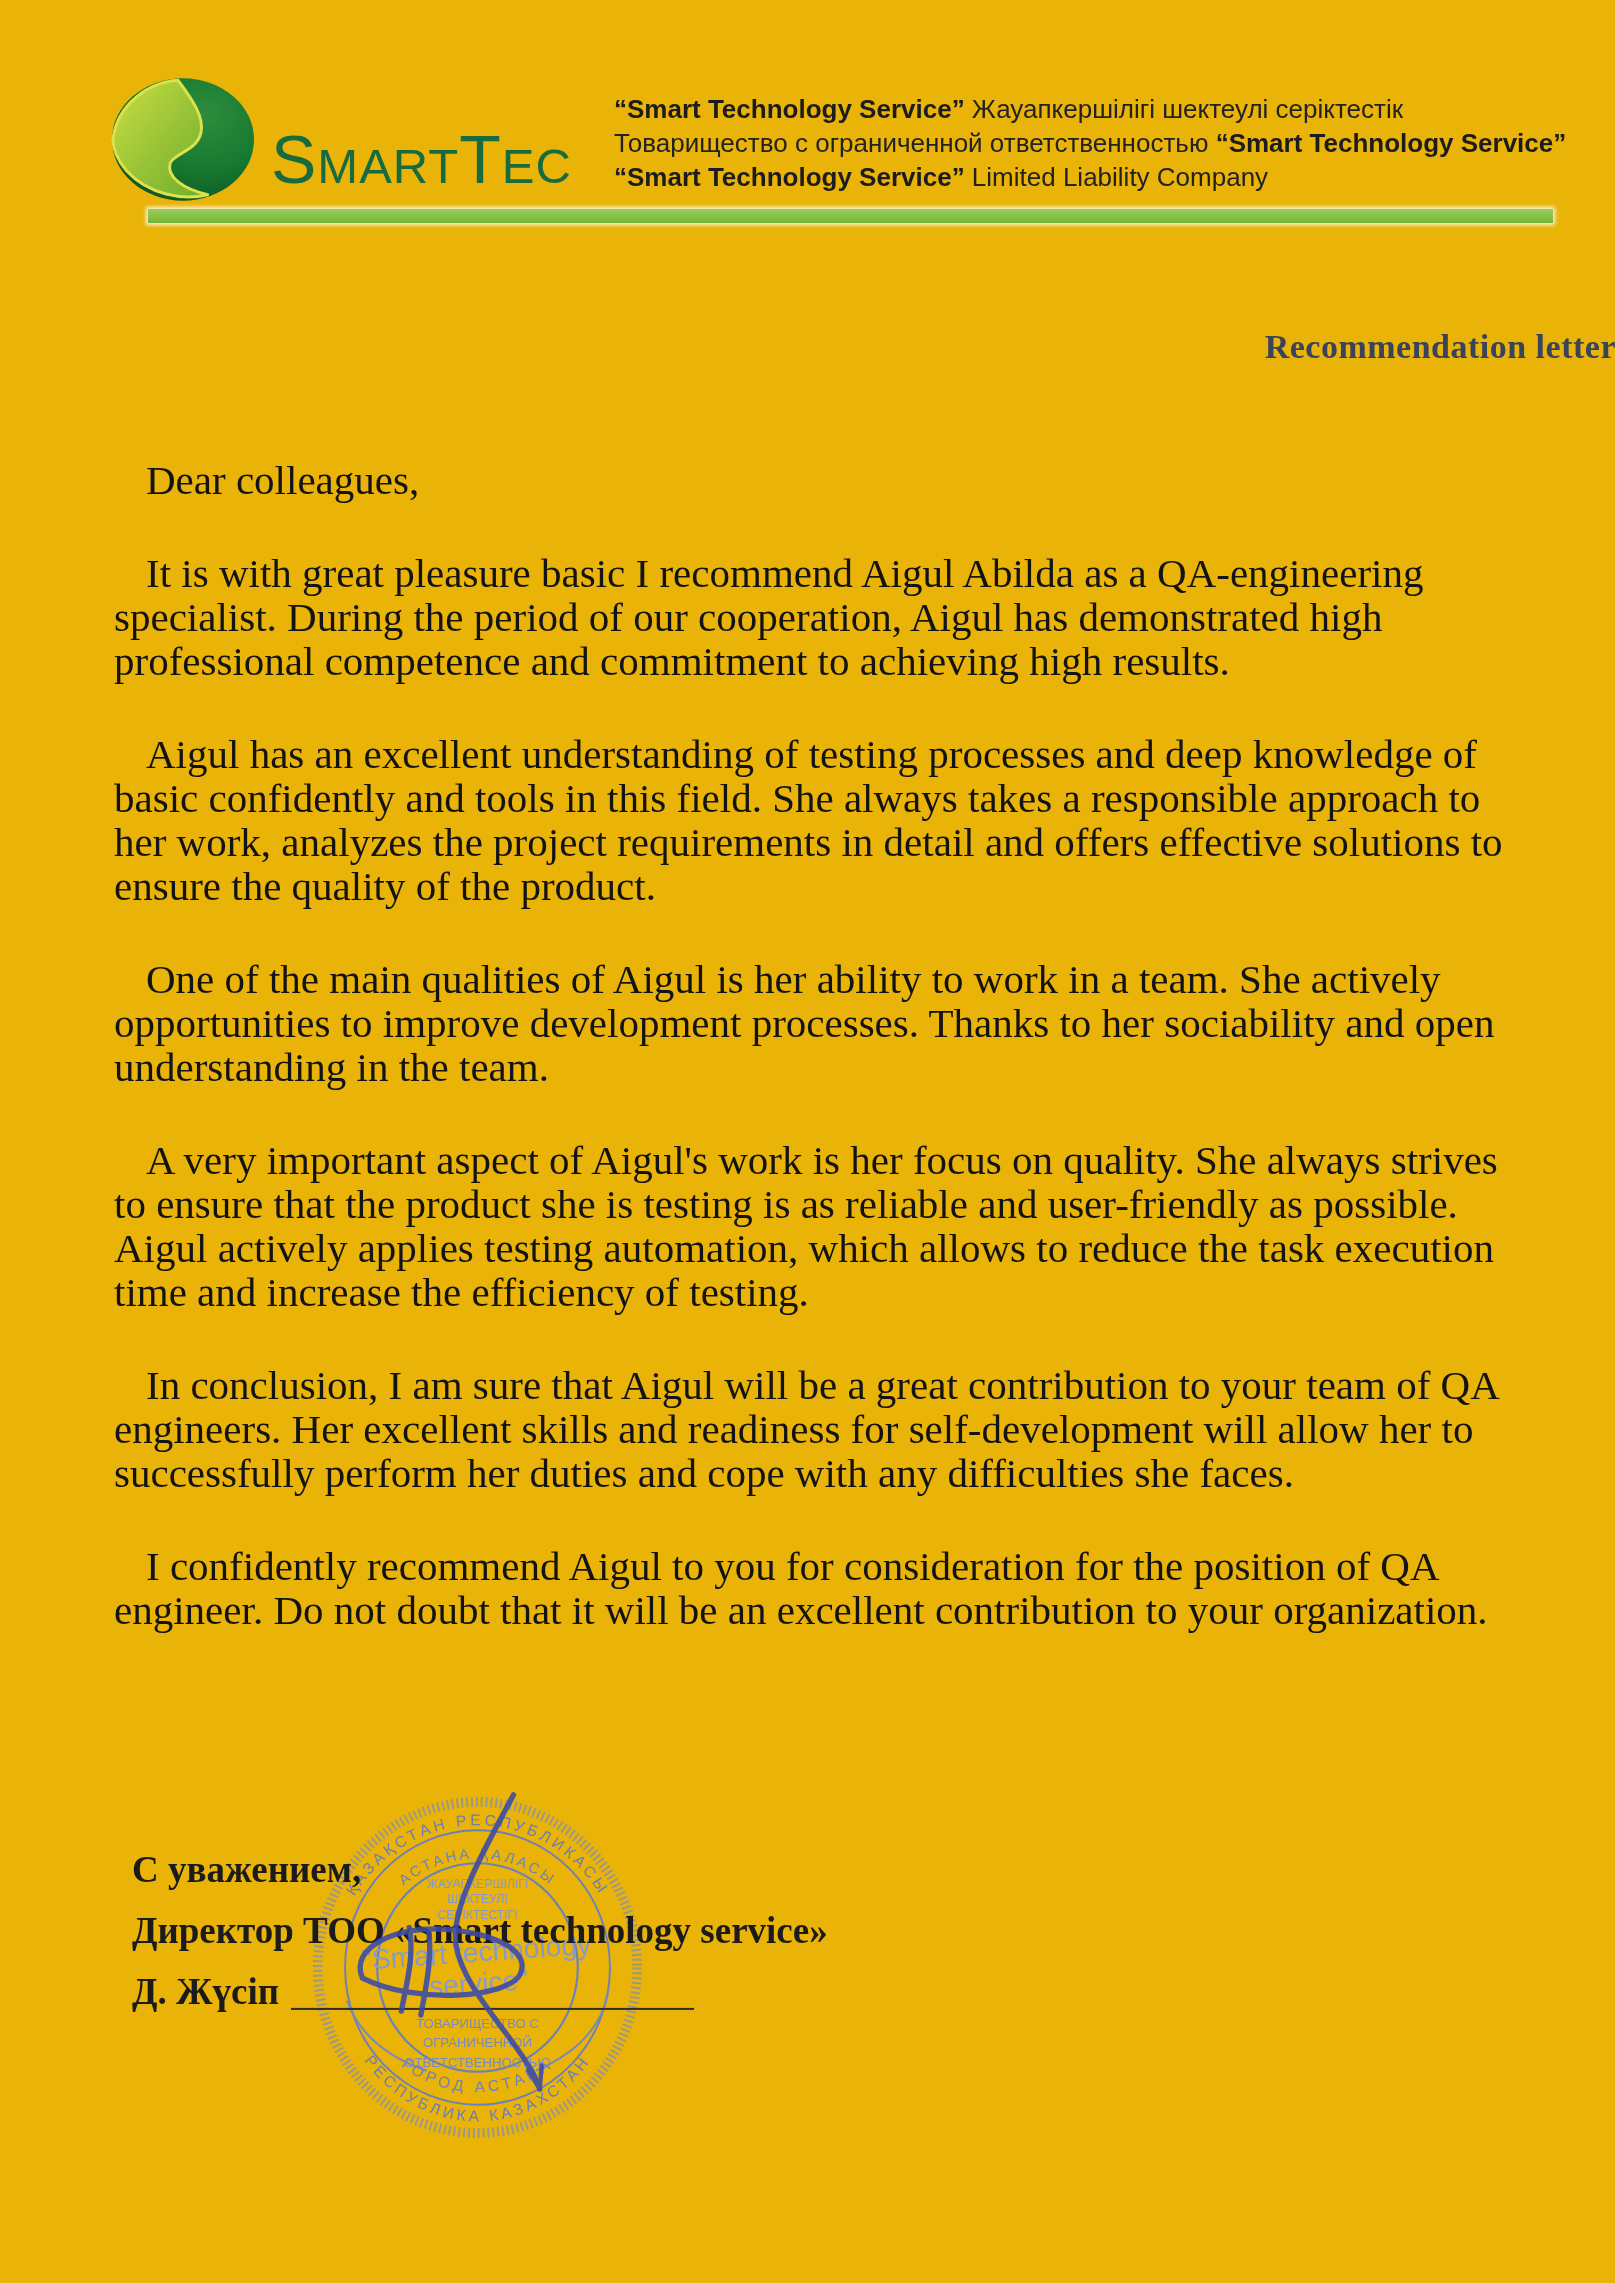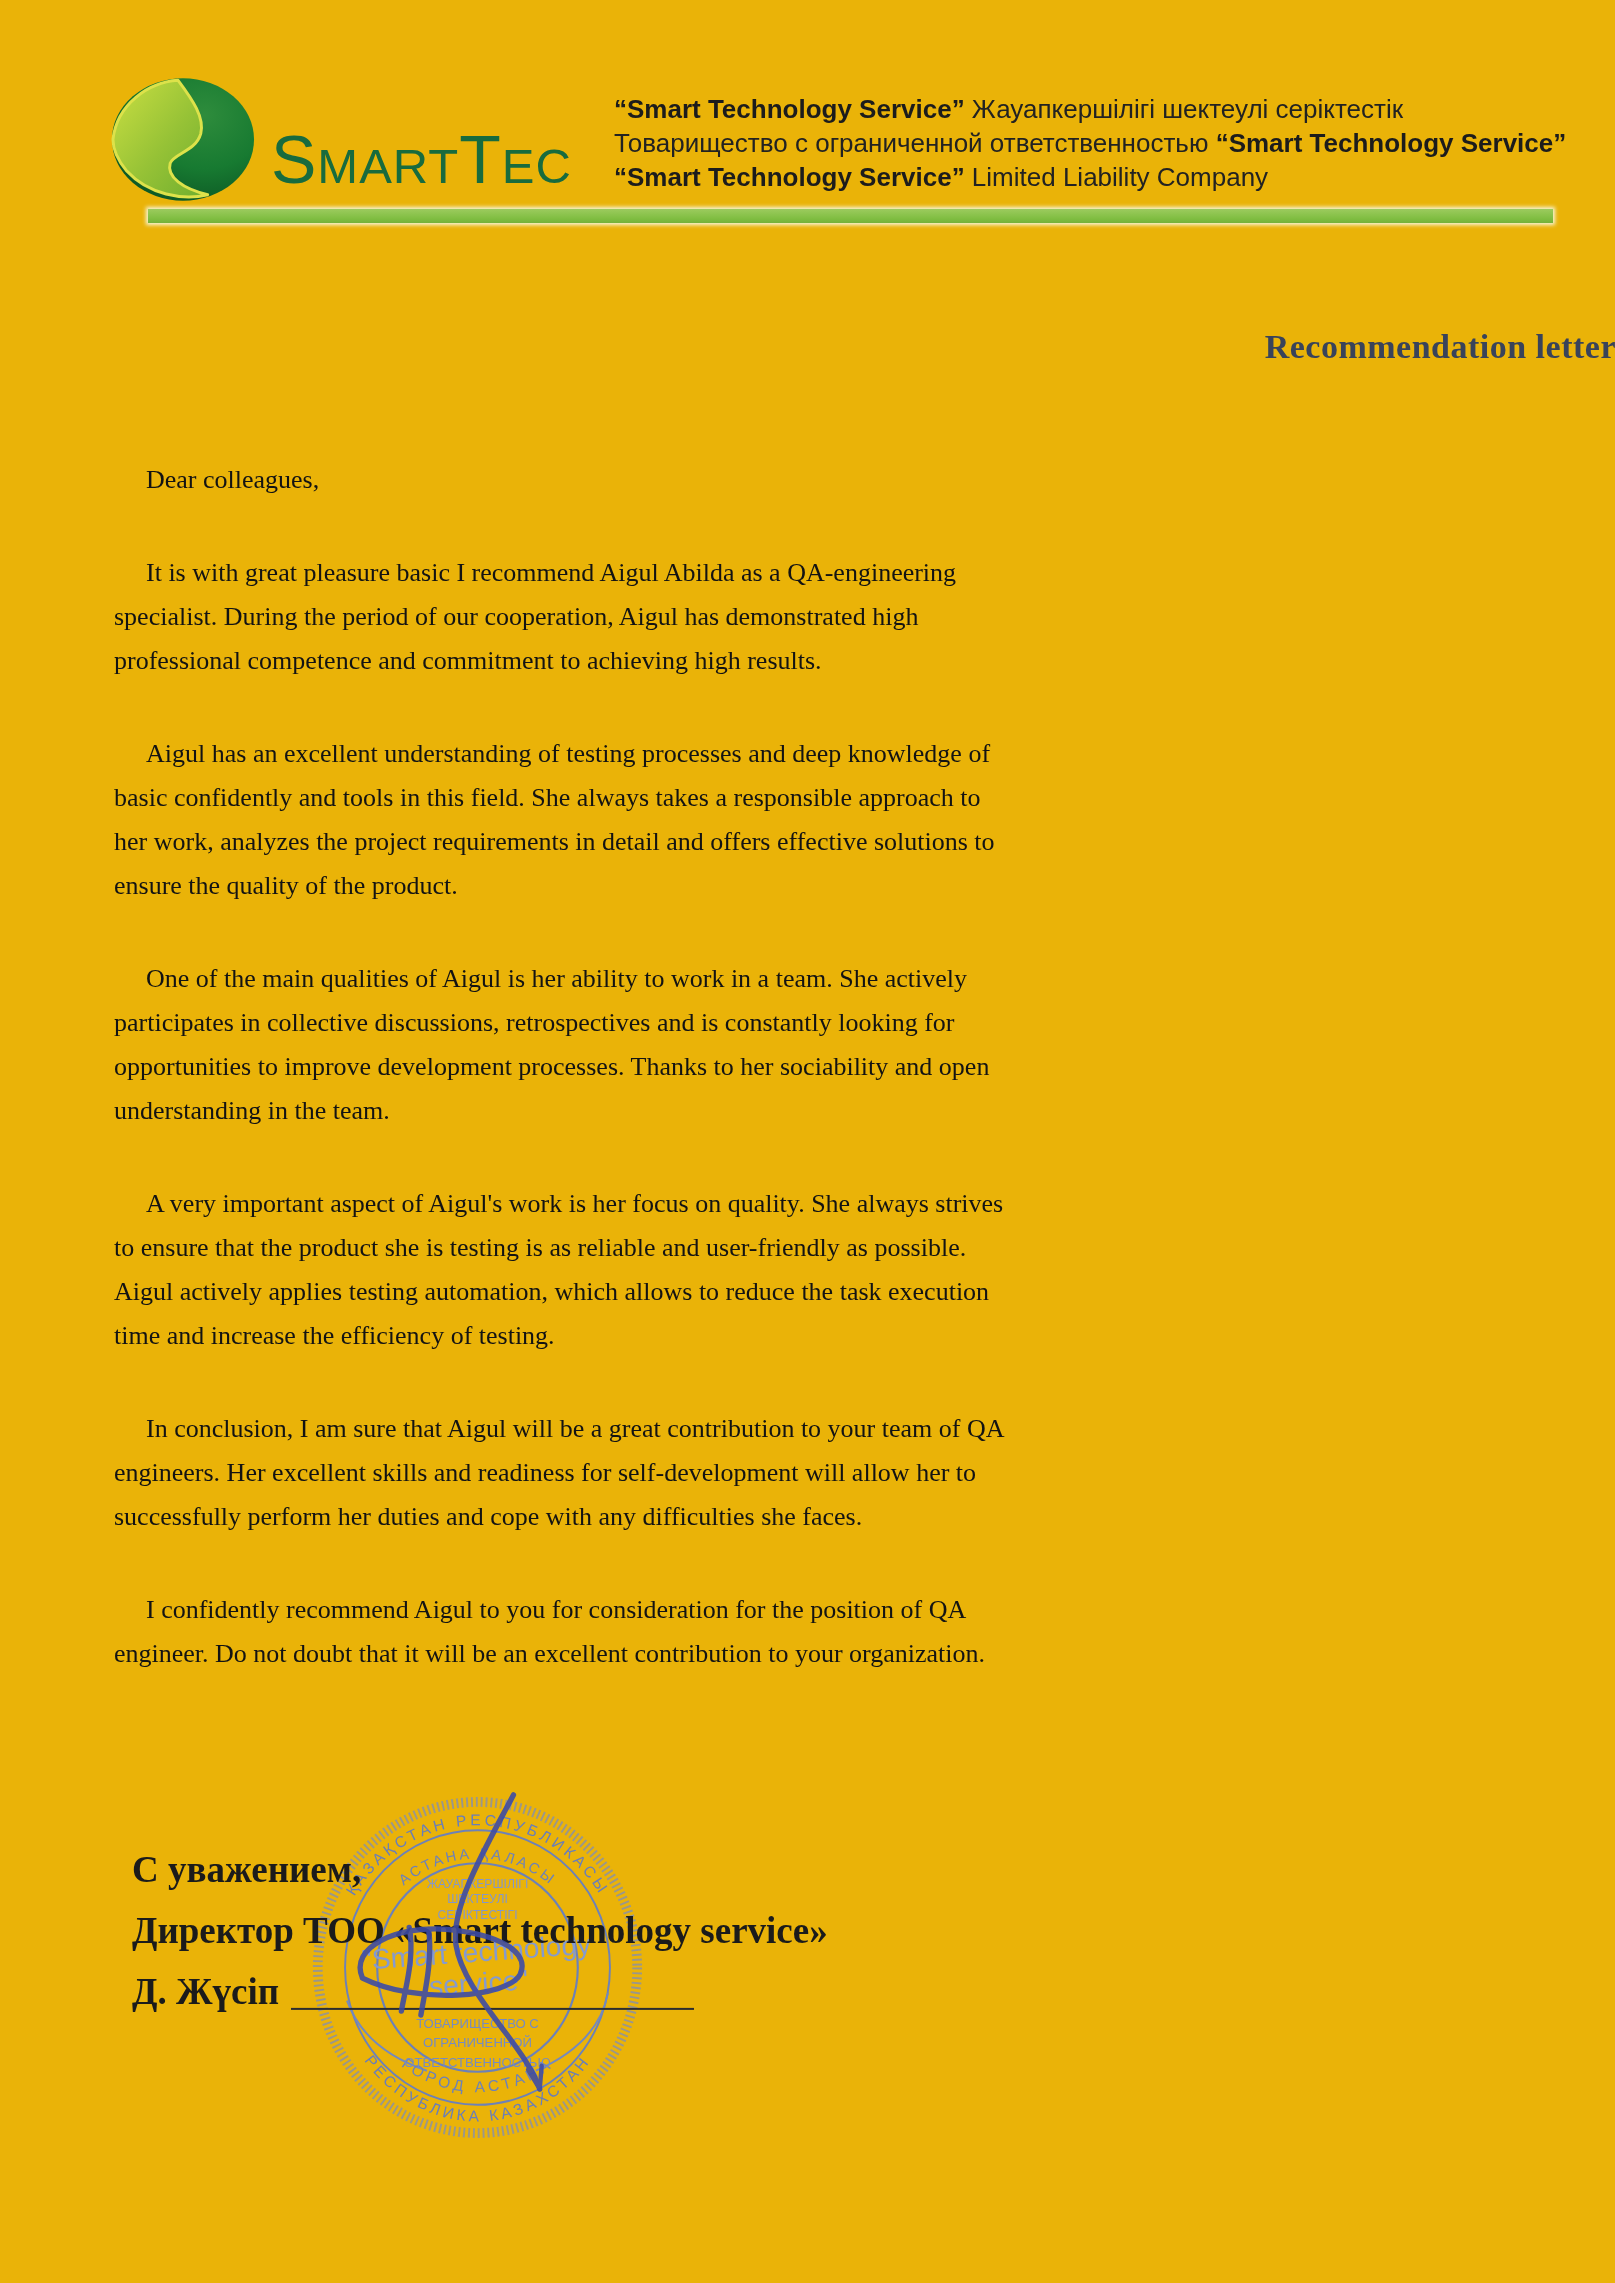--- a/index.html
+++ b/index.html
@@ -34,21 +34,21 @@
   }
   
   .doc-title{
     position:absolute;left:0;top:328px;width:100%;
     text-align:right;font-weight:bold;font-size:34px;
     color:#39435A;letter-spacing:0.5px;
   }
   
   .letter-body{
     position:absolute;left:114px;top:458px;width:1385px;
-    font-size:26px;line-height:44px;color:#131313;
+    font-size:41px;line-height:44px;color:#131313;
   }
   .para{margin:0 0 49px 0;}
   .para .line{white-space:nowrap;}
   .para .line:first-child{padding-left:32px;}
   
   .signature-block{
     position:absolute;left:132px;top:1839px;z-index:3;
     font-weight:bold;font-size:37px;line-height:61px;color:#1b1b1b;
     white-space:nowrap;
   }
@@ -117,21 +117,20 @@
         <div class="line">professional competence and commitment to achieving high results.</div>
       </div>
       <div class="para">
         <div class="line">Aigul has an excellent understanding of testing processes and deep knowledge of</div>
         <div class="line">basic confidently and tools in this field. She always takes a responsible approach to</div>
         <div class="line">her work, analyzes the project requirements in detail and offers effective solutions to</div>
         <div class="line">ensure the quality of the product.</div>
       </div>
       <div class="para">
         <div class="line">One of the main qualities of Aigul is her ability to work in a team. She actively</div>
-        <div class="line">participates in collective discussions, retrospectives and is constantly looking for</div>
         <div class="line">opportunities to improve development processes. Thanks to her sociability and open</div>
         <div class="line">understanding in the team.</div>
       </div>
       <div class="para">
         <div class="line">A very important aspect of Aigul's work is her focus on quality. She always strives</div>
         <div class="line">to ensure that the product she is testing is as reliable and user-friendly as possible.</div>
         <div class="line">Aigul actively applies testing automation, which allows to reduce the task execution</div>
         <div class="line">time and increase the efficiency of testing.</div>
       </div>
       <div class="para">

